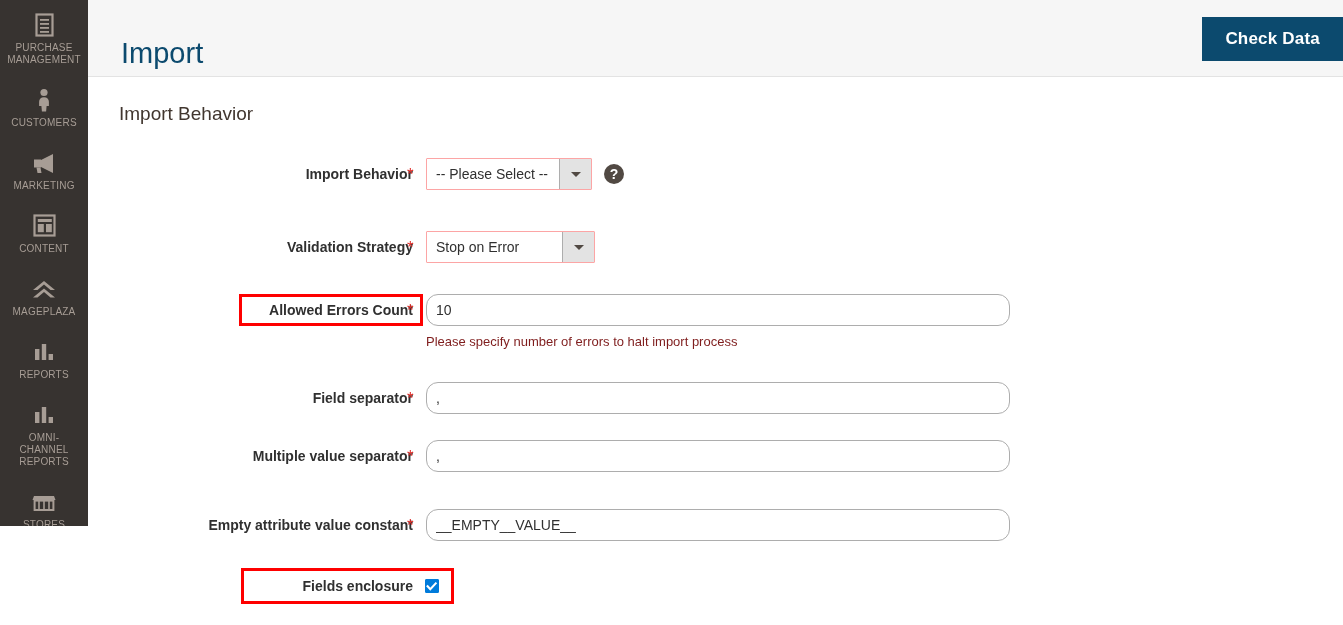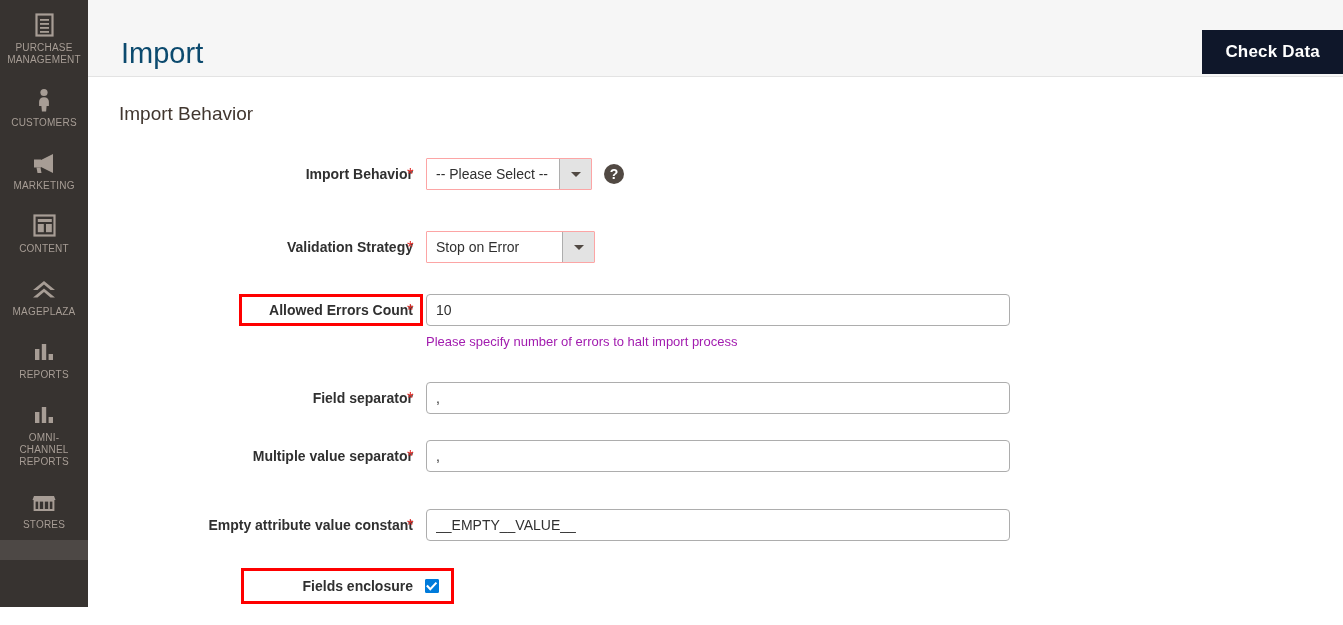--- a/index.html
+++ b/index.html
@@ -16,21 +16,21 @@
     width: 1343px;
     height: 625px;
     background: #ffffff;
   }
 
   
   .sidebar {
     position: absolute;
     left: 0; top: 0;
     width: 88px;
-    height: 607px;
+    height: 526px;
     background: #373330;
     overflow: hidden;
   }
   .nav-item {
     width: 88px;
     padding: 11px 2px 9px 2px;
     text-align: center;
     color: #a79d95;
     cursor: pointer;
     user-select: none;
@@ -71,24 +71,24 @@
     top: 19px;
     font-size: 29px;
     line-height: 36px;
     color: #0c4a6e;
     font-weight: normal;
     margin: 16px;
   }
   .check-data-button {
     position: absolute;
     right: 0px;
-    top: 30px;
+    top: 17px;
     height: 44px;
     padding: 0 23px;
-    background: #0f172a;
+    background: #0c4a6e;
     color: #ffffff;
     border: none;
     font-family: "Liberation Sans", sans-serif;
     font-size: 17px;
     font-weight: bold;
     line-height: 44px;
     cursor: pointer;
     letter-spacing: 0.2px;
     margin-left: 32px;
   }
@@ -153,21 +153,21 @@
     left: 338px;            
     top: 0;
     width: 584px;
     height: 32px;
     padding: 0 9px;
     border: 1px solid #adadad;
     background: #ffffff;
     font-family: "Liberation Sans", sans-serif;
     font-size: 14px;
     color: #303030;
-    border-radius: 4px;
+    border-radius: 12px;
   }
 
   .select-wrap {
     position: absolute;
     left: 338px;            
     top: 0;
     height: 32px;
     border: 1px solid #fca5a5;
     background: #ffffff;
     border-radius: 1px;
@@ -217,21 +217,21 @@
     text-align: center;
     cursor: pointer;
     font-family: "Liberation Sans", sans-serif;
   }
 
   .field-note {
     position: absolute;
     left: 338px;            
     font-size: 13px;
     line-height: 18px;
-    color: #a21caf;
+    color: #7f1d1d;
   }
 
   .checkbox-row-label {
     position: absolute;
     right: 930px;
     top: 0;
     height: 32px;
     line-height: 32px;
     font-size: 14px;
     color: #303030;

